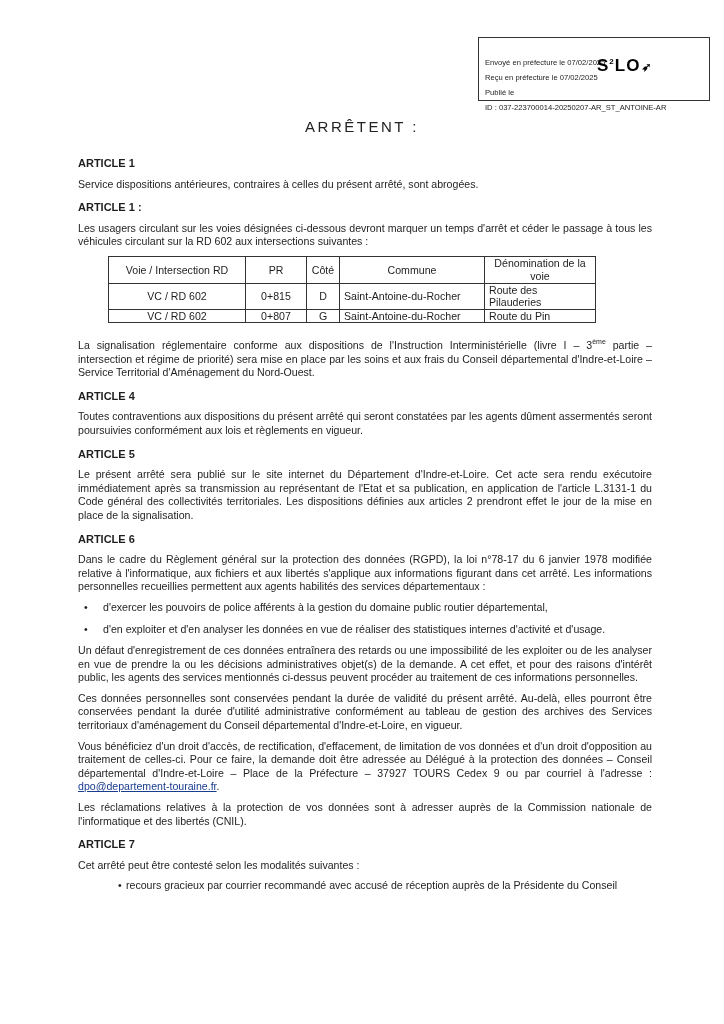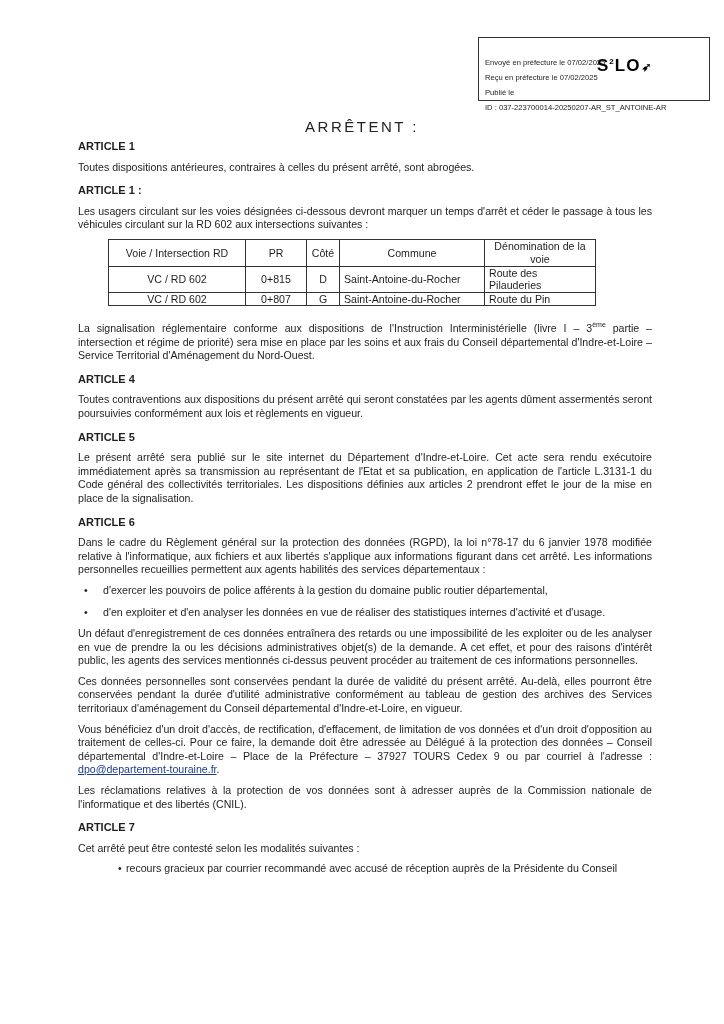--- a/index.html
+++ b/index.html
@@ -7,21 +7,21 @@
          font-family: "Liberation Sans", sans-serif; color: #1e1e1e; }
   .stamp { position: absolute; left: 478px; top: 37px; width: 232px; height: 64px;
            border: 1.5px solid #333; box-sizing: border-box; padding: 17px 6px;
            font-size: 7.6px; line-height: 15px; color: #222; }
   .stamp .logo { position: absolute; left: 118px; top: 16px; font-size: 17px; font-weight: bold;
                  color: #000000; letter-spacing: 1px; }
   .stamp .logo sup { font-size: 8px; vertical-align: 7px; }
   .stamp .logo .plane { font-size: 12px; margin-left: 1px; }
   .title { position: absolute; top: 118px; left: 0; width: 724px; text-align: center;
            font-size: 15px; letter-spacing: 2.5px; font-weight: normal; color: #222; }
-  .content { position: absolute; left: 78px; top: 140px; width: 574px; font-size: 10.6px; line-height: 13.6px; }
+  .content { position: absolute; left: 78px; top: 157px; width: 574px; font-size: 10.6px; line-height: 13.6px; }
   .h { font-weight: bold; font-size: 11px; margin: 0 0 7px 0; }
   .p { margin: 0 0 7px 0; text-align: justify; }
   .sec { margin-bottom: 10px; }
   table { border-collapse: collapse; margin: 0 0 12px 30px; font-size: 10.6px; }
   td, th { border: 1px solid #333; padding: 0 4px; text-align: center; font-weight: normal; line-height: 12.5px; }
   th { height: 26px; }
   td.l { text-align: left; }
   ul { margin: 0 0 7px 0; padding-left: 0; list-style: none; }
   ul li { position: relative; padding-left: 25px; margin-bottom: 8px; }
   ul li .b { position: absolute; left: 6px; }
@@ -41,21 +41,21 @@
   <div class="logo">
     <span>S</span><sup>2</sup><span>LO</span><span class="plane">➶</span>
   </div>
 </div>
 
 <div class="title">ARRÊTENT :</div>
 
 <div class="content">
   <div class="sec">
     <div class="h">ARTICLE 1</div>
-    <div class="p">Toutes dispositions antérieures, contraires à celles du présent arrêté, sont abrogées.</div>
+    <div class="p">Service dispositions antérieures, contraires à celles du présent arrêté, sont abrogées.</div>
   </div>
 
   <div class="sec">
     <div class="h">ARTICLE 1 :</div>
     <div class="p">Les usagers circulant sur les voies désignées ci-dessous devront marquer un temps d'arrêt et céder le passage à tous les véhicules circulant sur la RD 602 aux intersections suivantes :</div>
     <table>
       <tbody>
           <tr>
         <th style="width:128px">Voie / Intersection RD</th>
         <th style="width:52px">PR</th>

